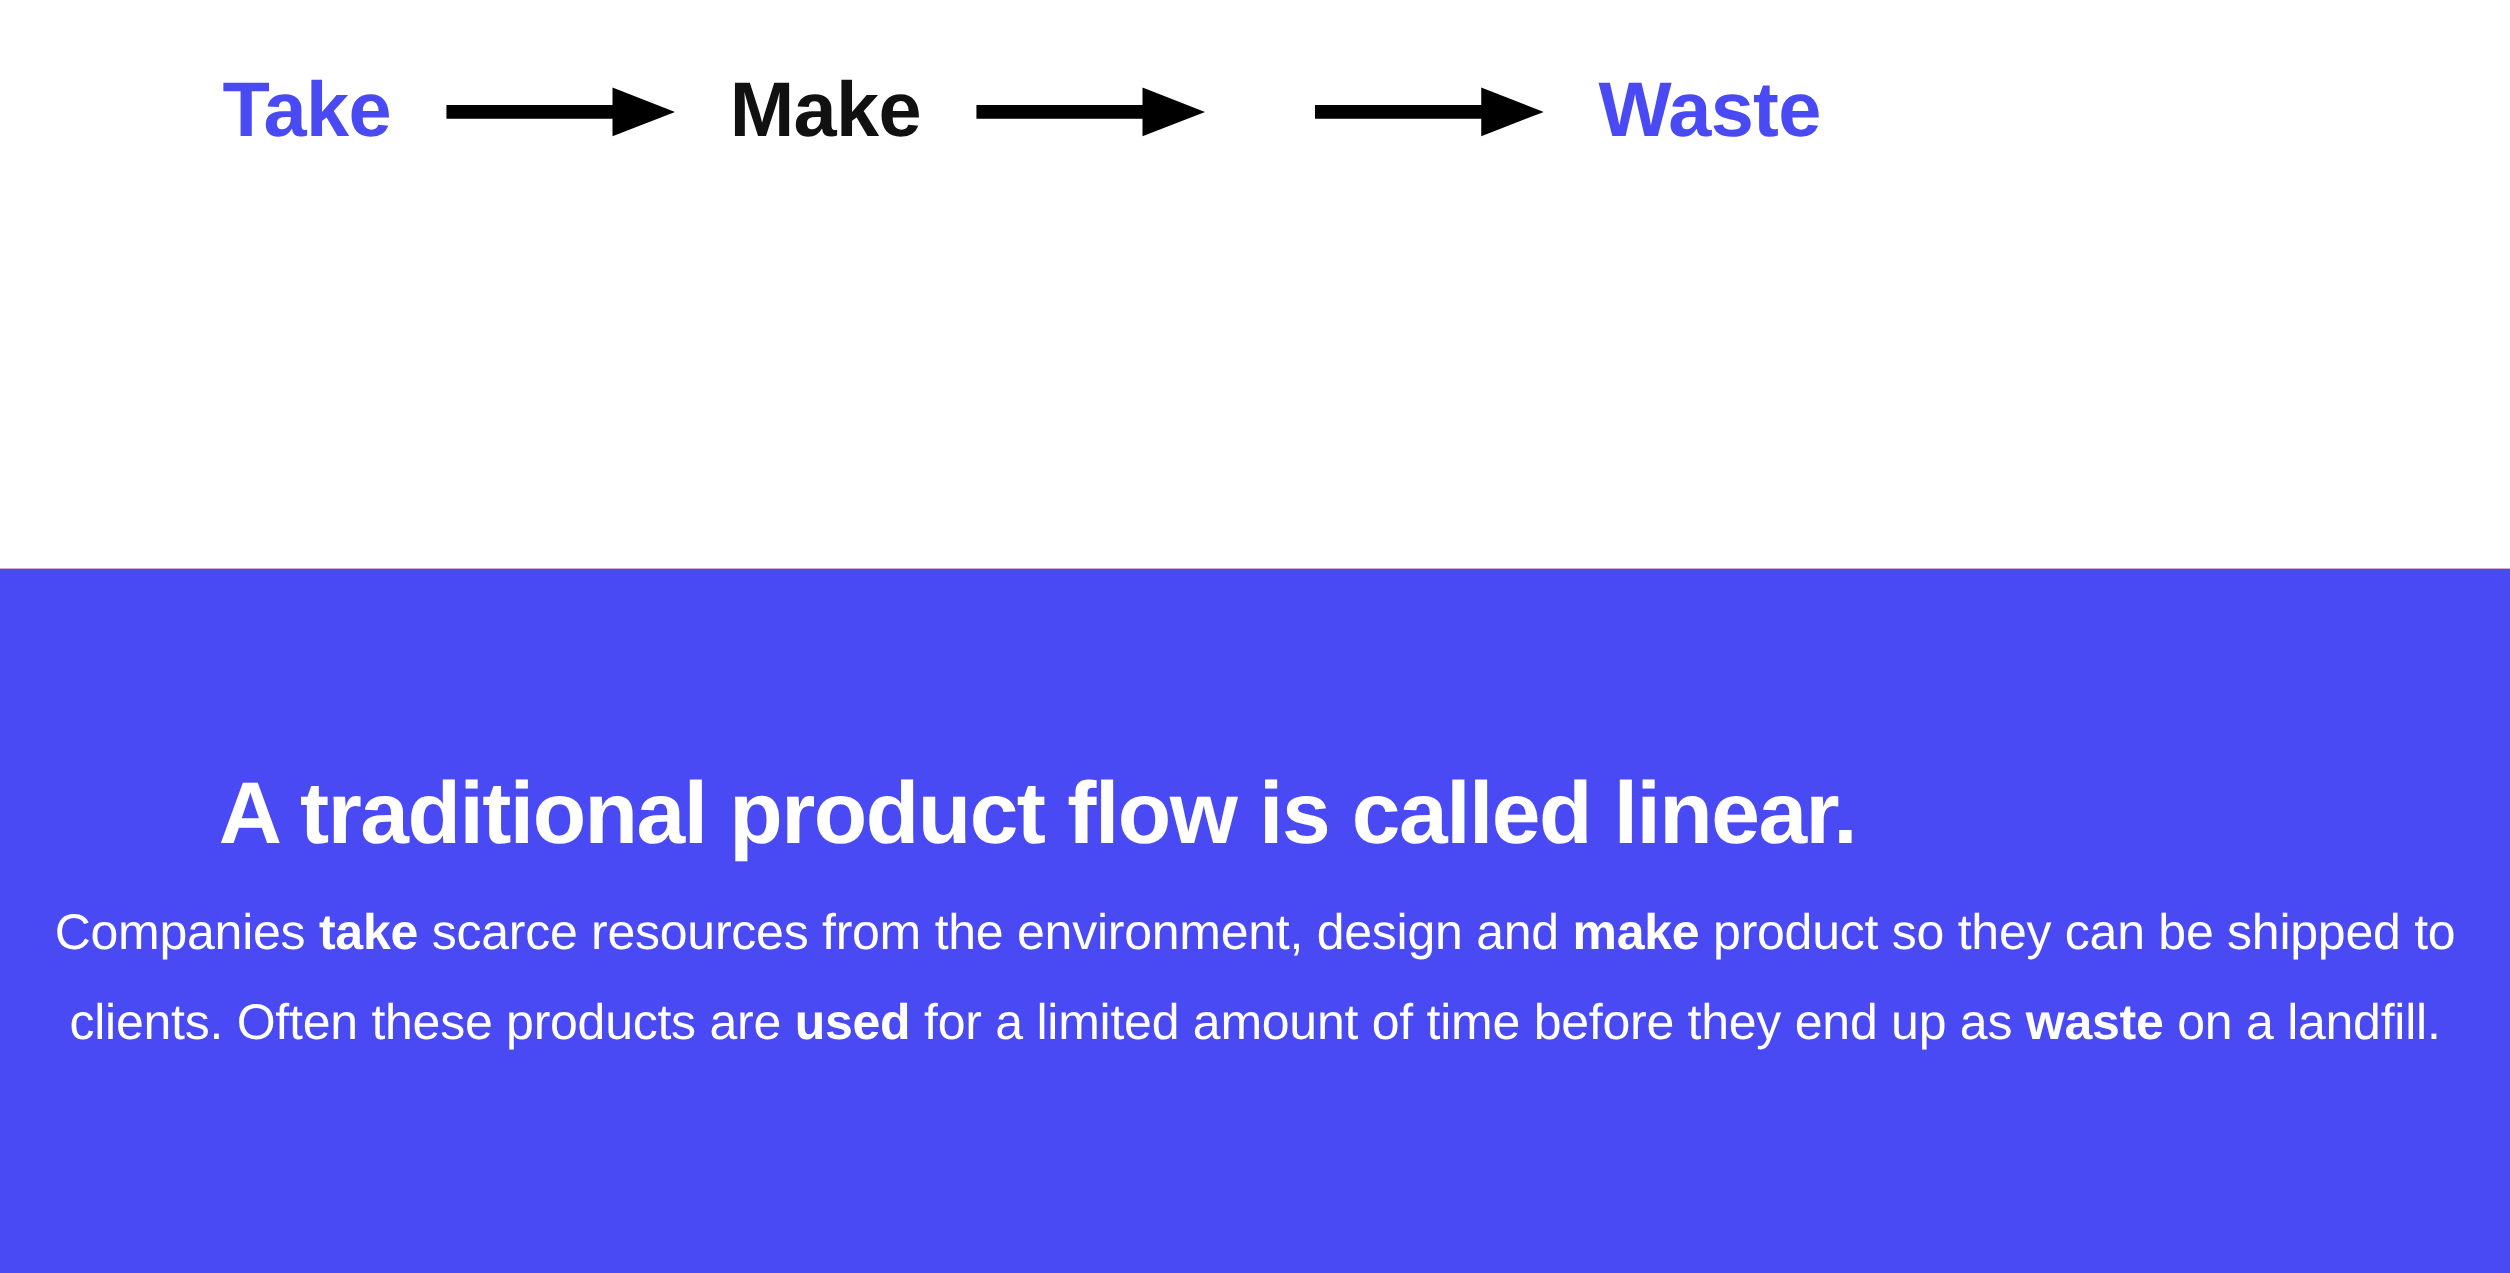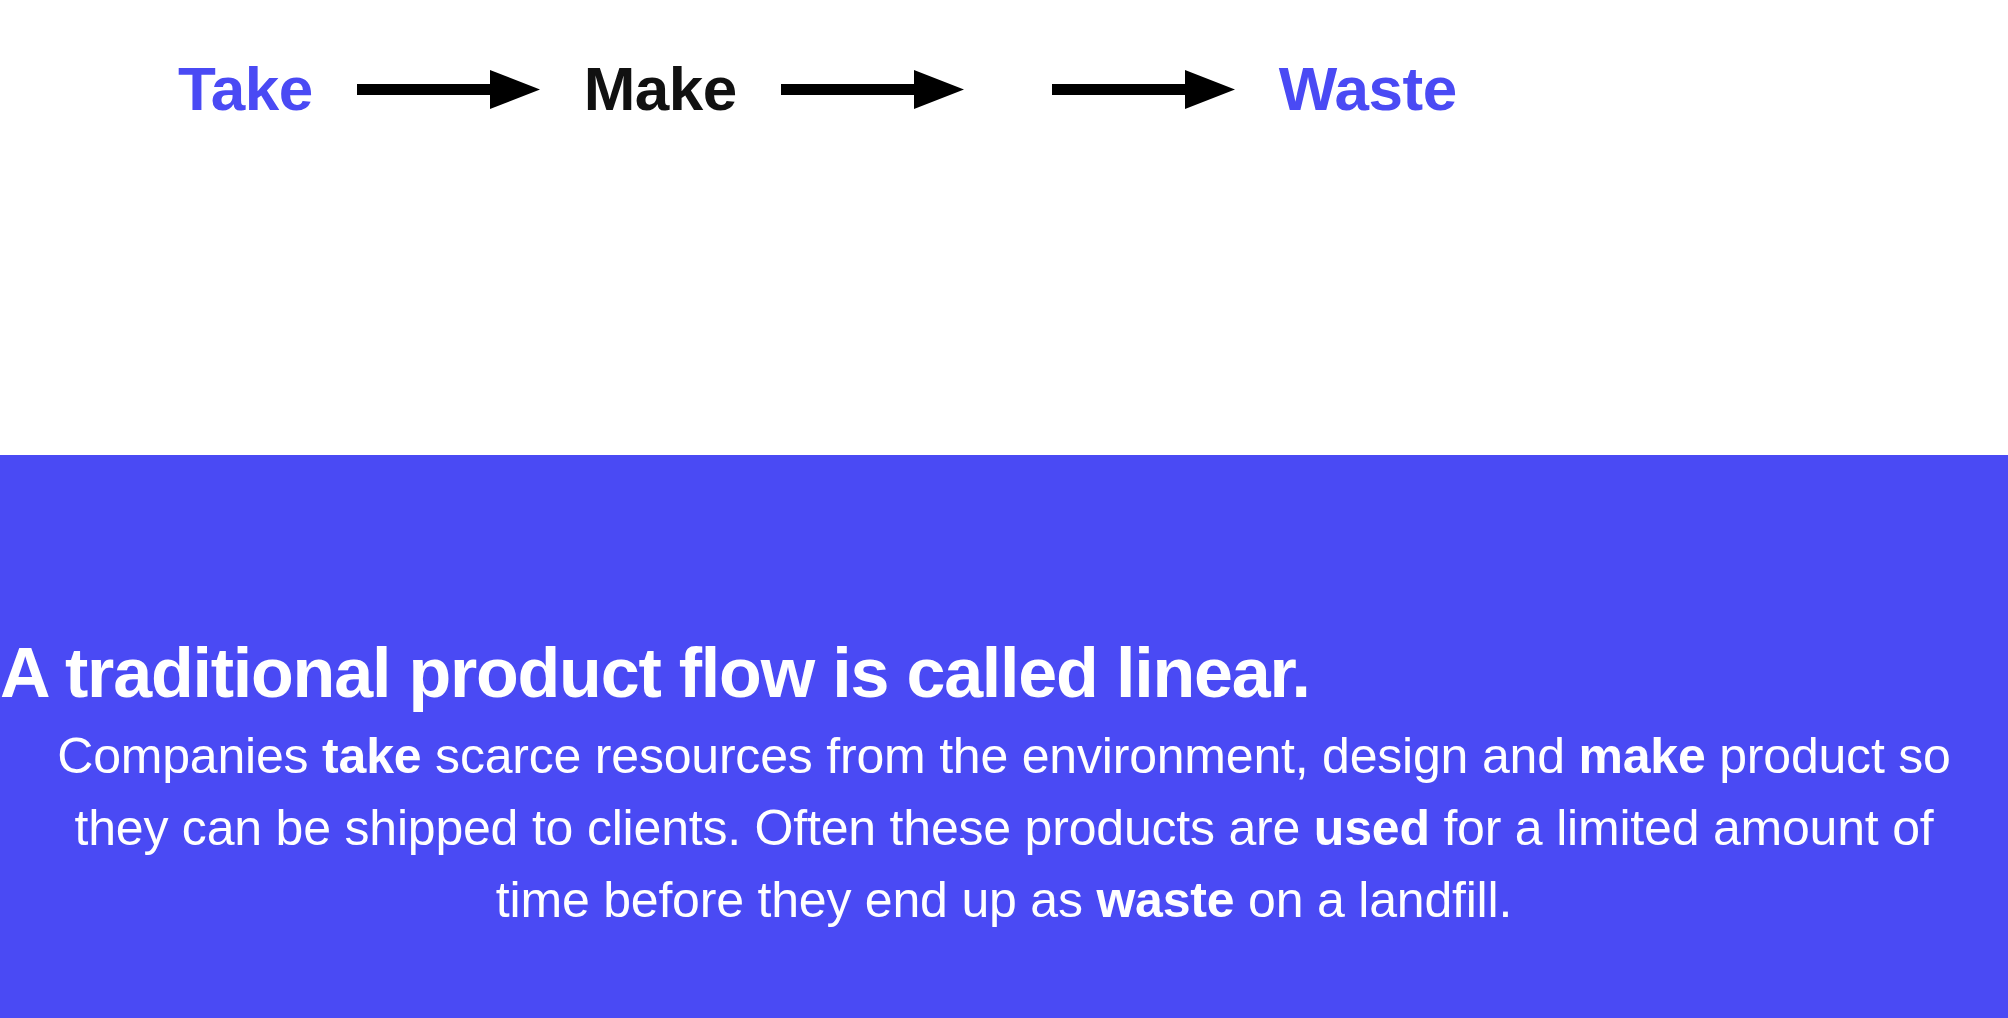--- a/index.html
+++ b/index.html
@@ -69,40 +69,40 @@
     height: 563px;
     background: #4a4af4;
     color: #ffffff;
   }
 
   .headline {
     position: absolute;
     left: 0;
     top: 155px;
     width: 1660px;
+    text-align: center;
     font-family: "Liberation Sans", sans-serif;
     font-weight: bold;
     font-size: 70px;
     line-height: 80px;
     letter-spacing: -1.2px;
     color: #ffffff;
     white-space: nowrap;
-    margin-top: 23px;
   }
 
   .body-copy {
     position: absolute;
     left: 0;
-    top: 265px;
+    top: 255px;
     width: 2008px;
     padding: 0 35px;
     text-align: center;
     font-family: "Liberation Sans", sans-serif;
     font-weight: normal;
-    font-size: 50px;
+    font-size: 40px;
     line-height: 72px;
     letter-spacing: -0.2px;
     color: #ffffff;
   }
   .body-copy b { font-weight: bold; }
 </style>
 </head>
 <body>
 
 <div class="slide">

